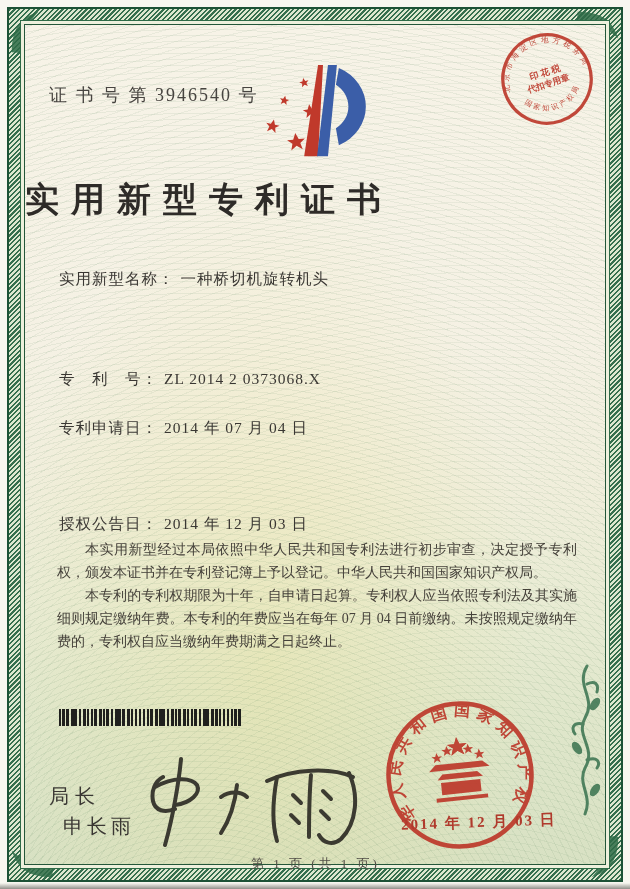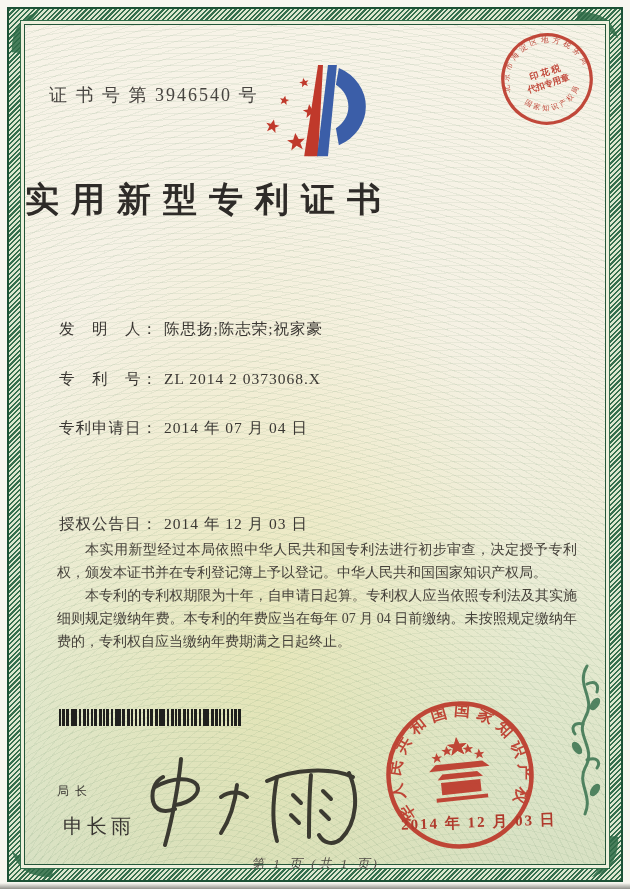--- a/index.html
+++ b/index.html
@@ -25,29 +25,29 @@
   .row{left:34px;right:34px;font-size:15.5px;color:#3a3733;letter-spacing:1px;white-space:nowrap;}
   .row .lab{margin-right:6px;}
   .paras{left:32px;width:520px;top:514px;font-size:14px;line-height:1.64;color:#45413a;
          text-align:justify;}
   .paras p{margin:0;text-indent:2em;}
   .barcode{left:34px;top:684px;width:182px;height:17px;
      background:
        repeating-linear-gradient(90deg,#20201e 0 2px,rgba(0,0,0,0) 2px 4px),
        repeating-linear-gradient(90deg,#20201e 0 1px,rgba(0,0,0,0) 1px 7px),
        repeating-linear-gradient(90deg,rgba(0,0,0,0) 0 3px,#20201e 3px 5px,rgba(0,0,0,0) 5px 11px);}
-  .signer-title{left:32px;top:758px;font-size:12px;color:#3a3733;letter-spacing:6px;}
+  .signer-title{left:24px;top:758px;font-size:20px;color:#3a3733;letter-spacing:6px;}
   .signer-name{left:38px;top:788px;font-size:20px;color:#3a3733;letter-spacing:4px;text-align:center;}
   .signature{left:100px;top:722px;width:250px;height:106px;}
   .logo{left:219px;top:32px;width:160px;height:114px;}
   .seal-top{left:474px;top:6px;width:96px;height:96px;transform:rotate(-18deg);opacity:.92;}
   .seal-bottom{left:359px;top:674px;width:152px;height:152px;transform:rotate(-6deg);opacity:.93;}
   .seal-date{left:376px;top:788px;font-size:15px;color:#b03a2c;letter-spacing:2px;
              transform:rotate(-2deg);font-weight:600;}
-  .footer{left:226px;top:830px;font-size:13px;color:#514d46;letter-spacing:3px;font-style:italic;}
+  .footer{left:226px;top:830px;font-size:13px;color:#514d46;letter-spacing:3px;}
   .corner{width:46px;height:46px;}
   .corner-tl{left:9px;top:9px;}
   .corner-tr{right:9px;top:9px;transform:rotate(90deg);}
   .corner-br{right:9px;bottom:9px;transform:rotate(180deg);}
   .corner-bl{left:9px;bottom:9px;transform:rotate(270deg);}
   .flourish{right:2px;bottom:40px;width:34px;height:160px;}
   .page::after{content:"";position:absolute;left:0;right:0;bottom:0;height:6px;
                background:linear-gradient(180deg,rgba(60,60,55,0),rgba(60,60,55,0.55));}
 </style>
 </head>
@@ -99,22 +99,22 @@
       </text>
       <text font-size="7.5" fill="#bd3a2c" letter-spacing="2.6">
         <textPath href="#arcBot" startOffset="50%" text-anchor="middle">国家知识产权局</textPath>
       </text>
       <text x="50" y="46" font-size="9.5" fill="#bd3a2c" text-anchor="middle" font-weight="bold">印 花 税</text>
       <text x="50" y="58" font-size="9" fill="#bd3a2c" text-anchor="middle" font-weight="bold">代扣专用章</text>
     </svg>
 
     <div class="abs title">实用新型专利证书</div>
 
-    <div class="abs row" style="top:294px">
-      <span class="lab">发　明　人：</span><span>陈思扬;陈志荣;祝家豪</span>
+    <div class="abs row" style="top:244px">
+      <span class="lab">实用新型名称：</span><span>一种桥切机旋转机头</span>
     </div>
     <div class="abs row" style="top:344px">
       <span class="lab">专　利　号：</span><span>ZL 2014 2 0373068.X</span>
     </div>
     <div class="abs row" style="top:393px">
       <span class="lab">专利申请日：</span><span>2014 年 07 月 04 日</span>
     </div>
     <div class="abs row" style="top:489px">
       <span class="lab">授权公告日：</span><span>2014 年 12 月 03 日</span>
     </div>

